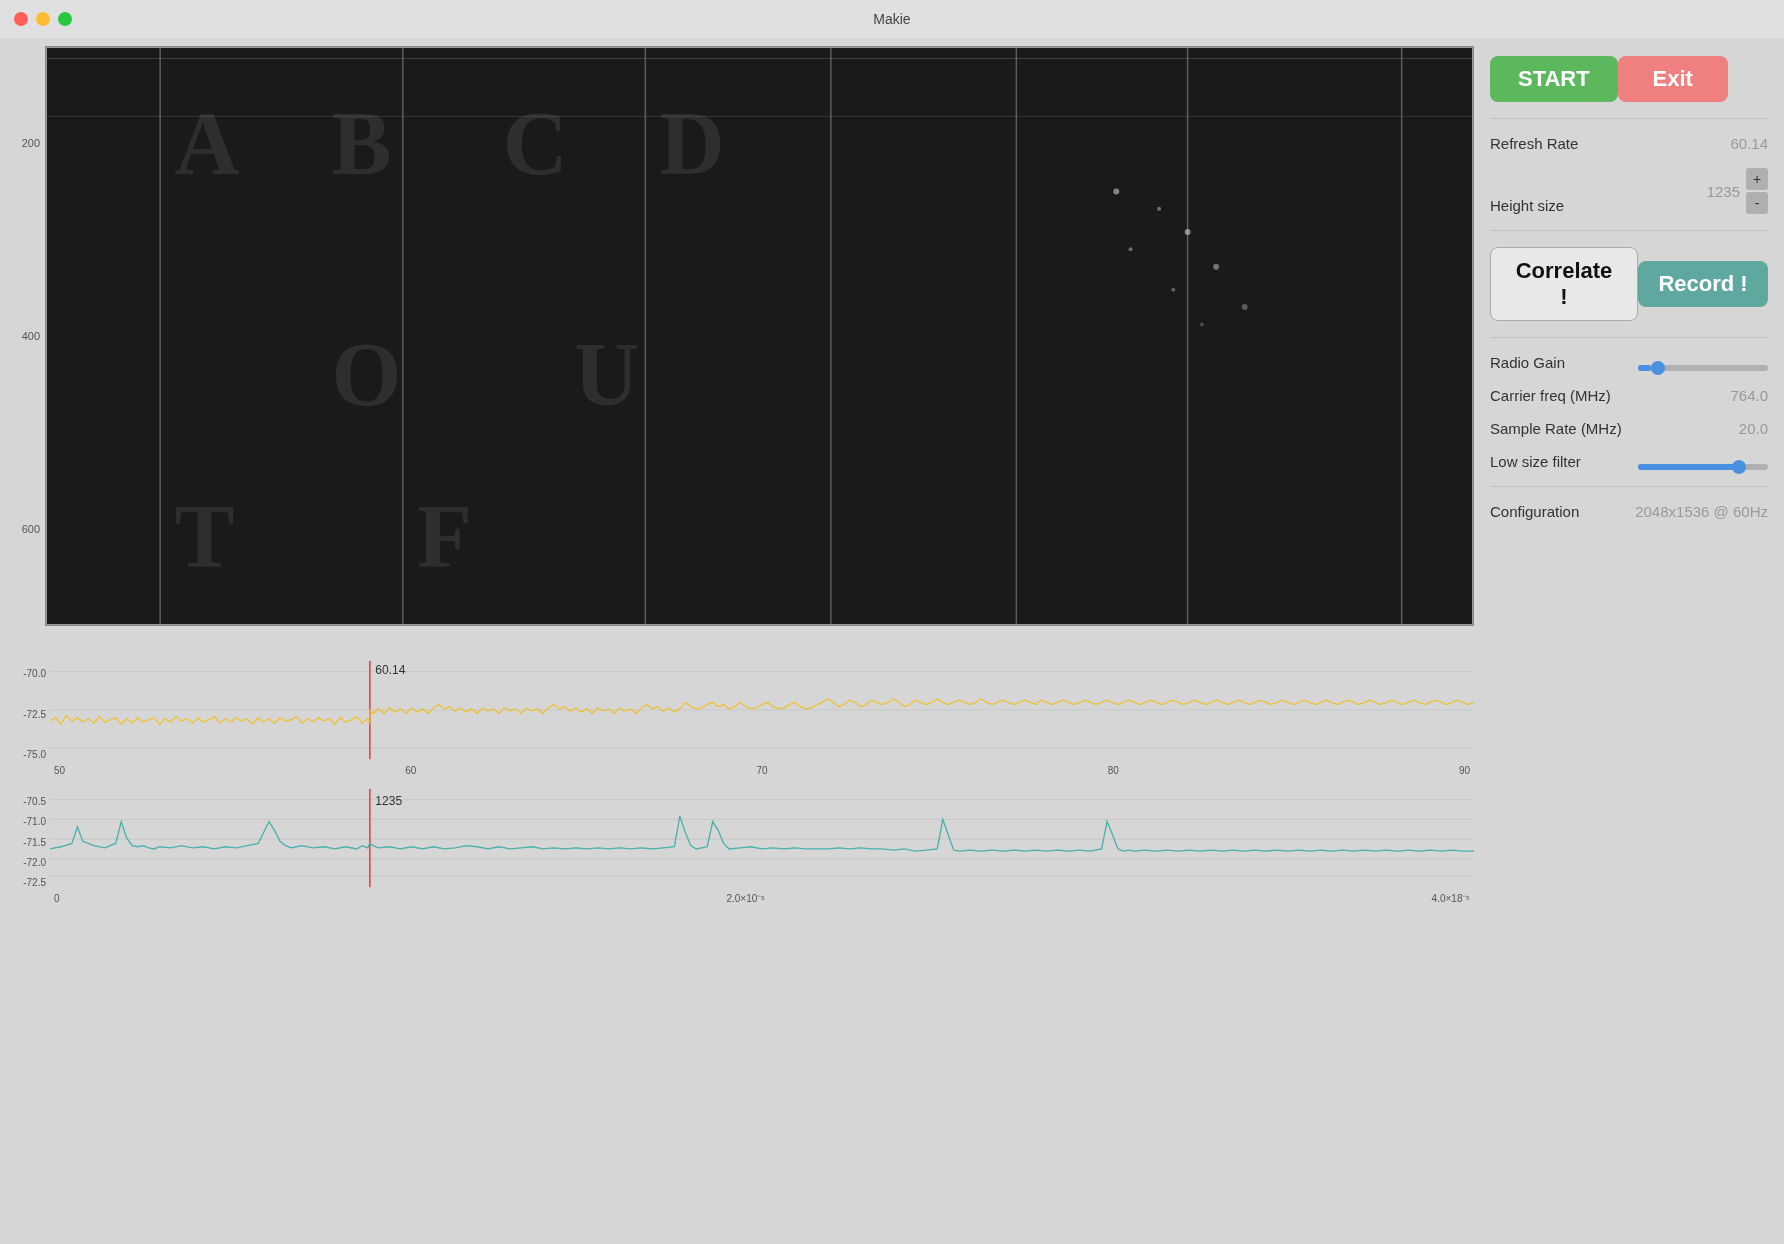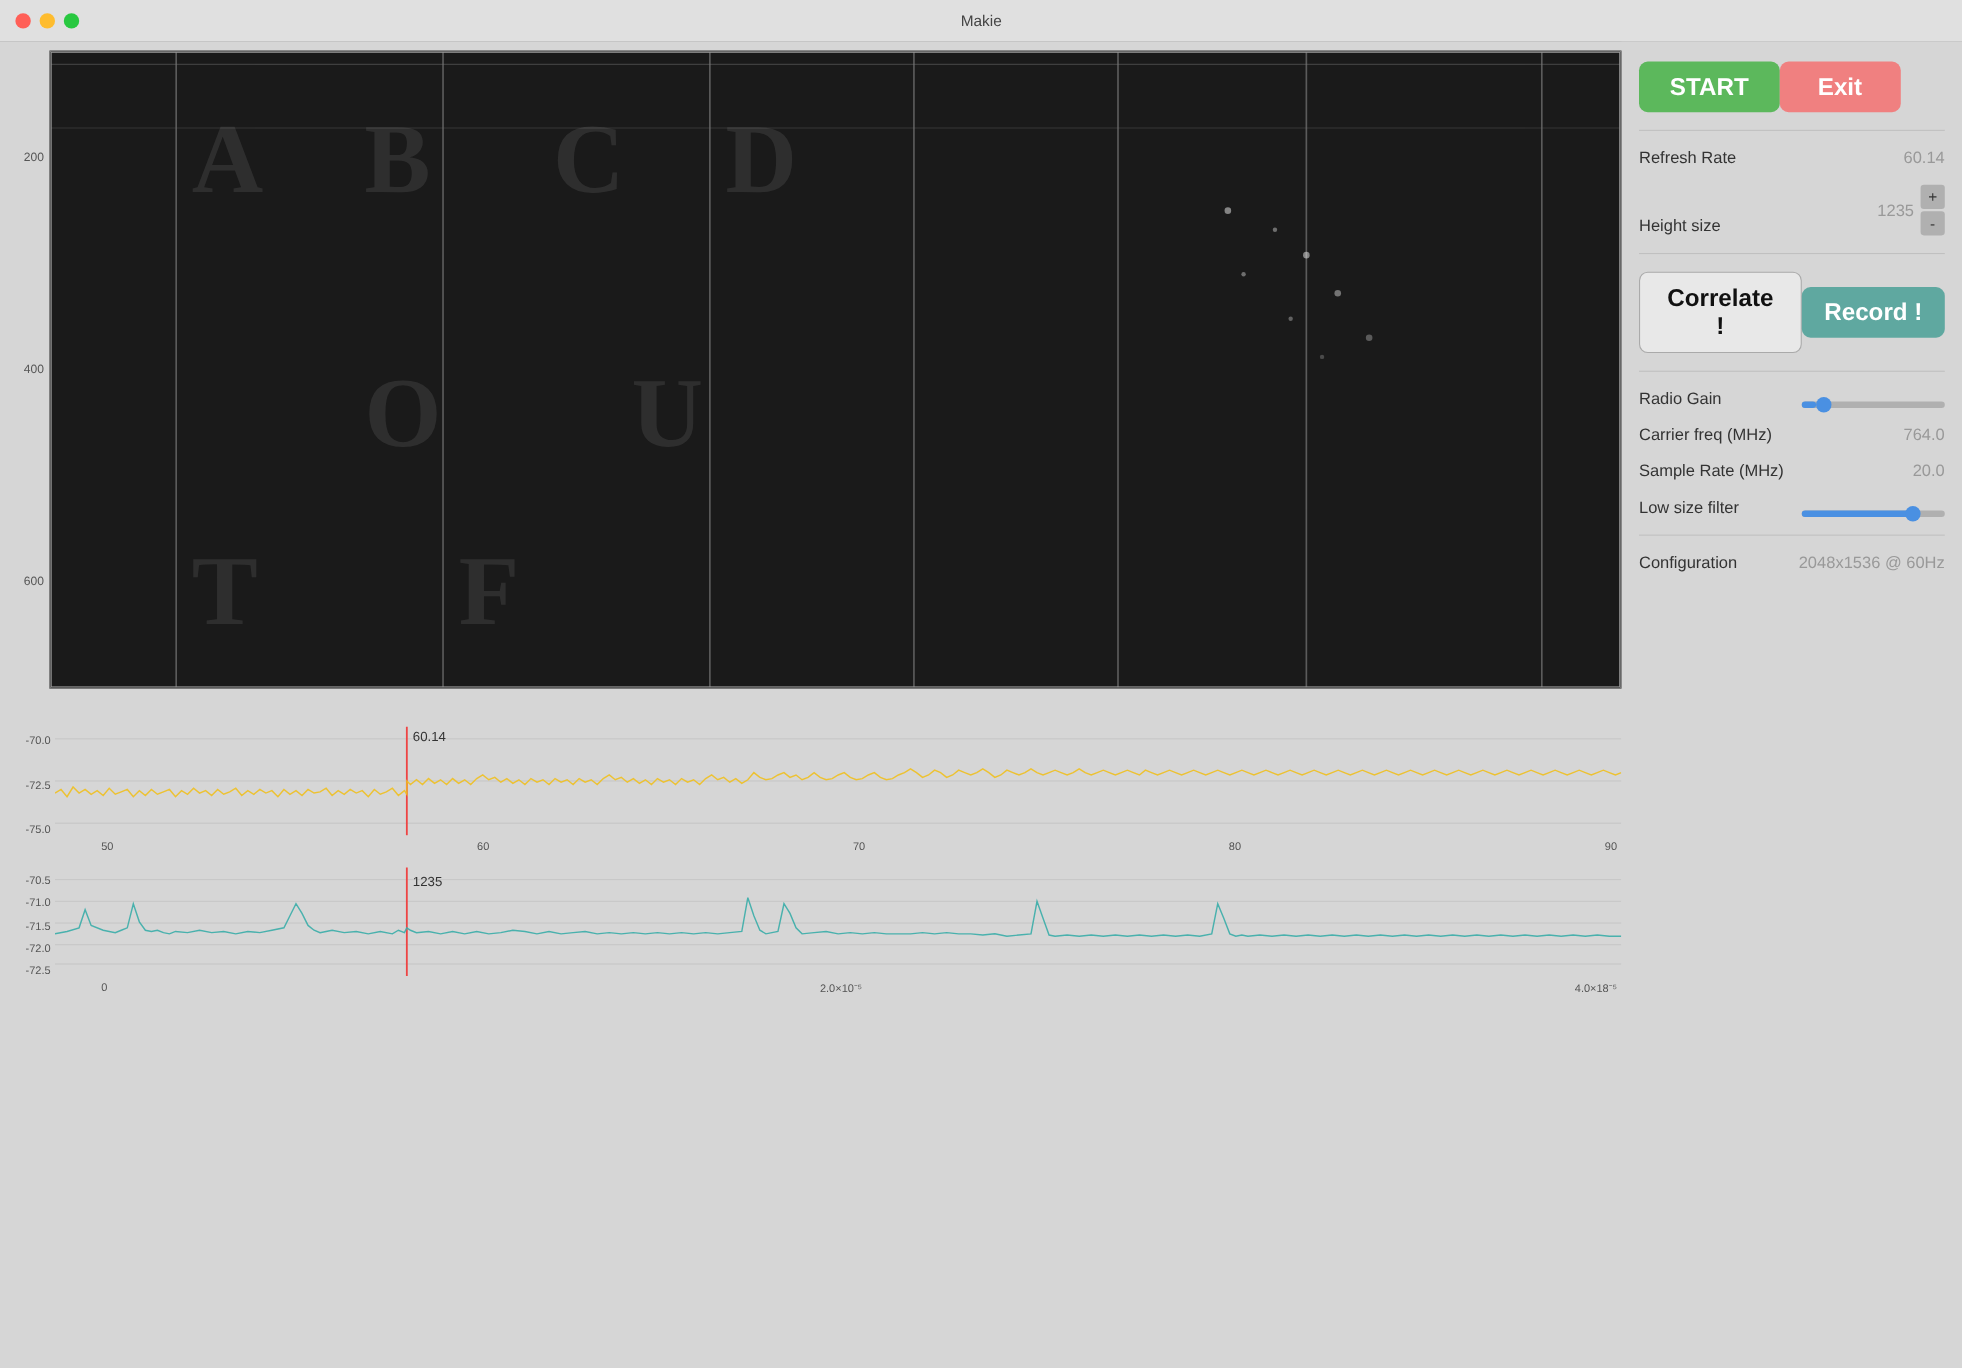--- a/index.html
+++ b/index.html
@@ -134,21 +134,20 @@
       bottom: 0;
       left: 0;
       right: 0;
       height: 20px;
       display: flex;
       justify-content: space-between;
       align-items: center;
       padding: 0 4px;
       font-size: 10px;
       color: #555;
-      margin-left: 38px;
     }
     .chart-svg {
       position: absolute;
       top: 0; left: 0;
       width: 100%;
       height: calc(100% - 20px);
     }
 
     
     .right-panel {

